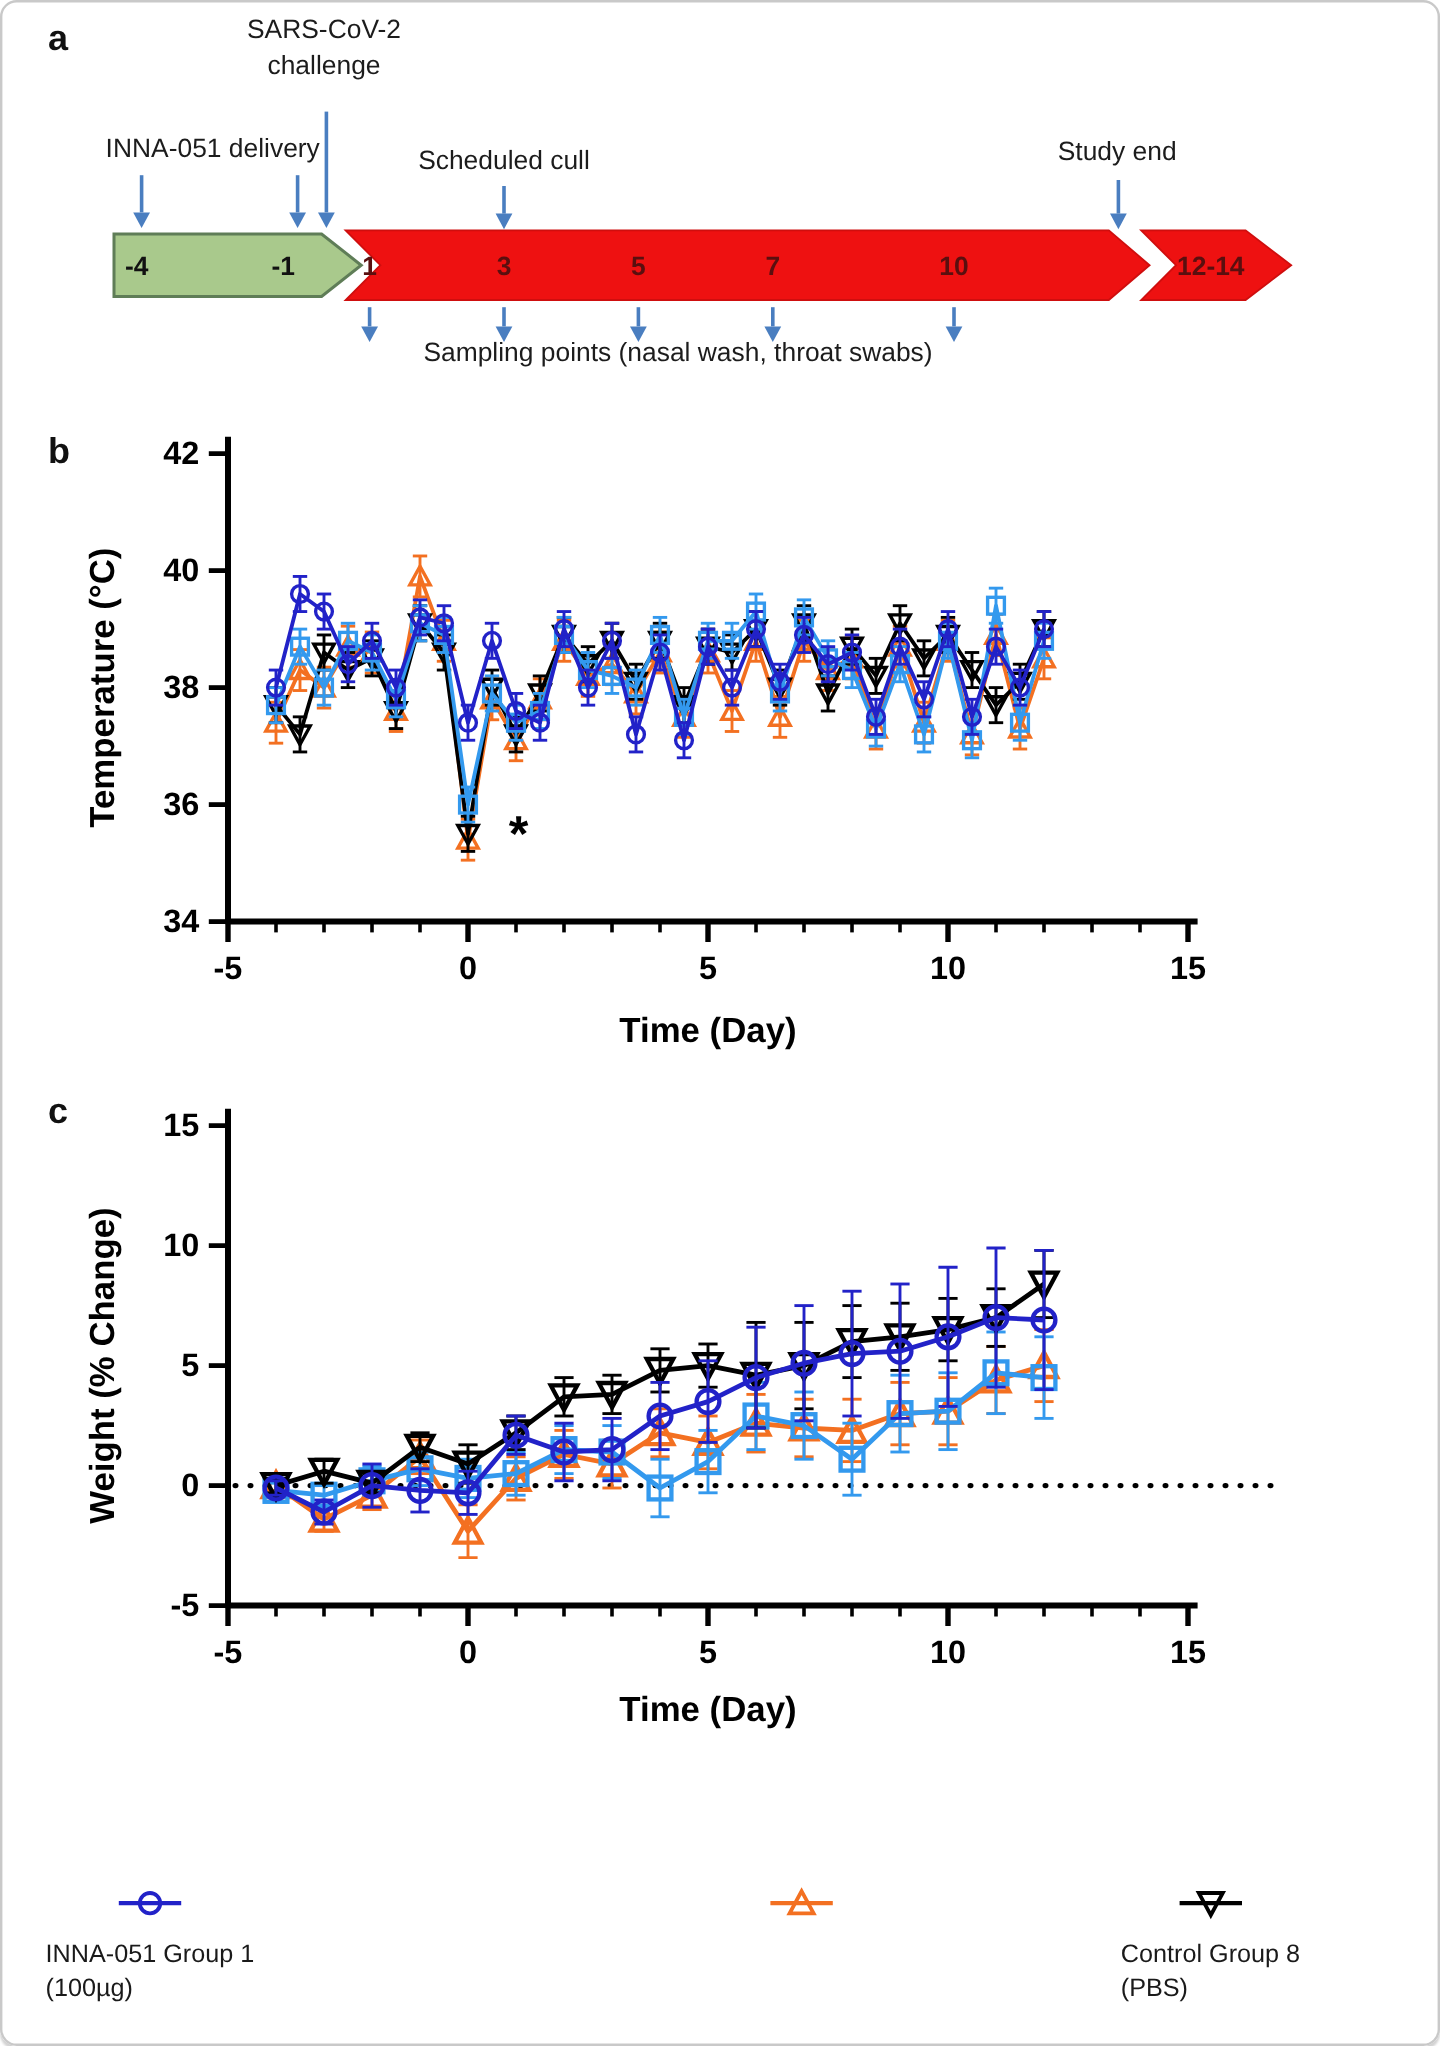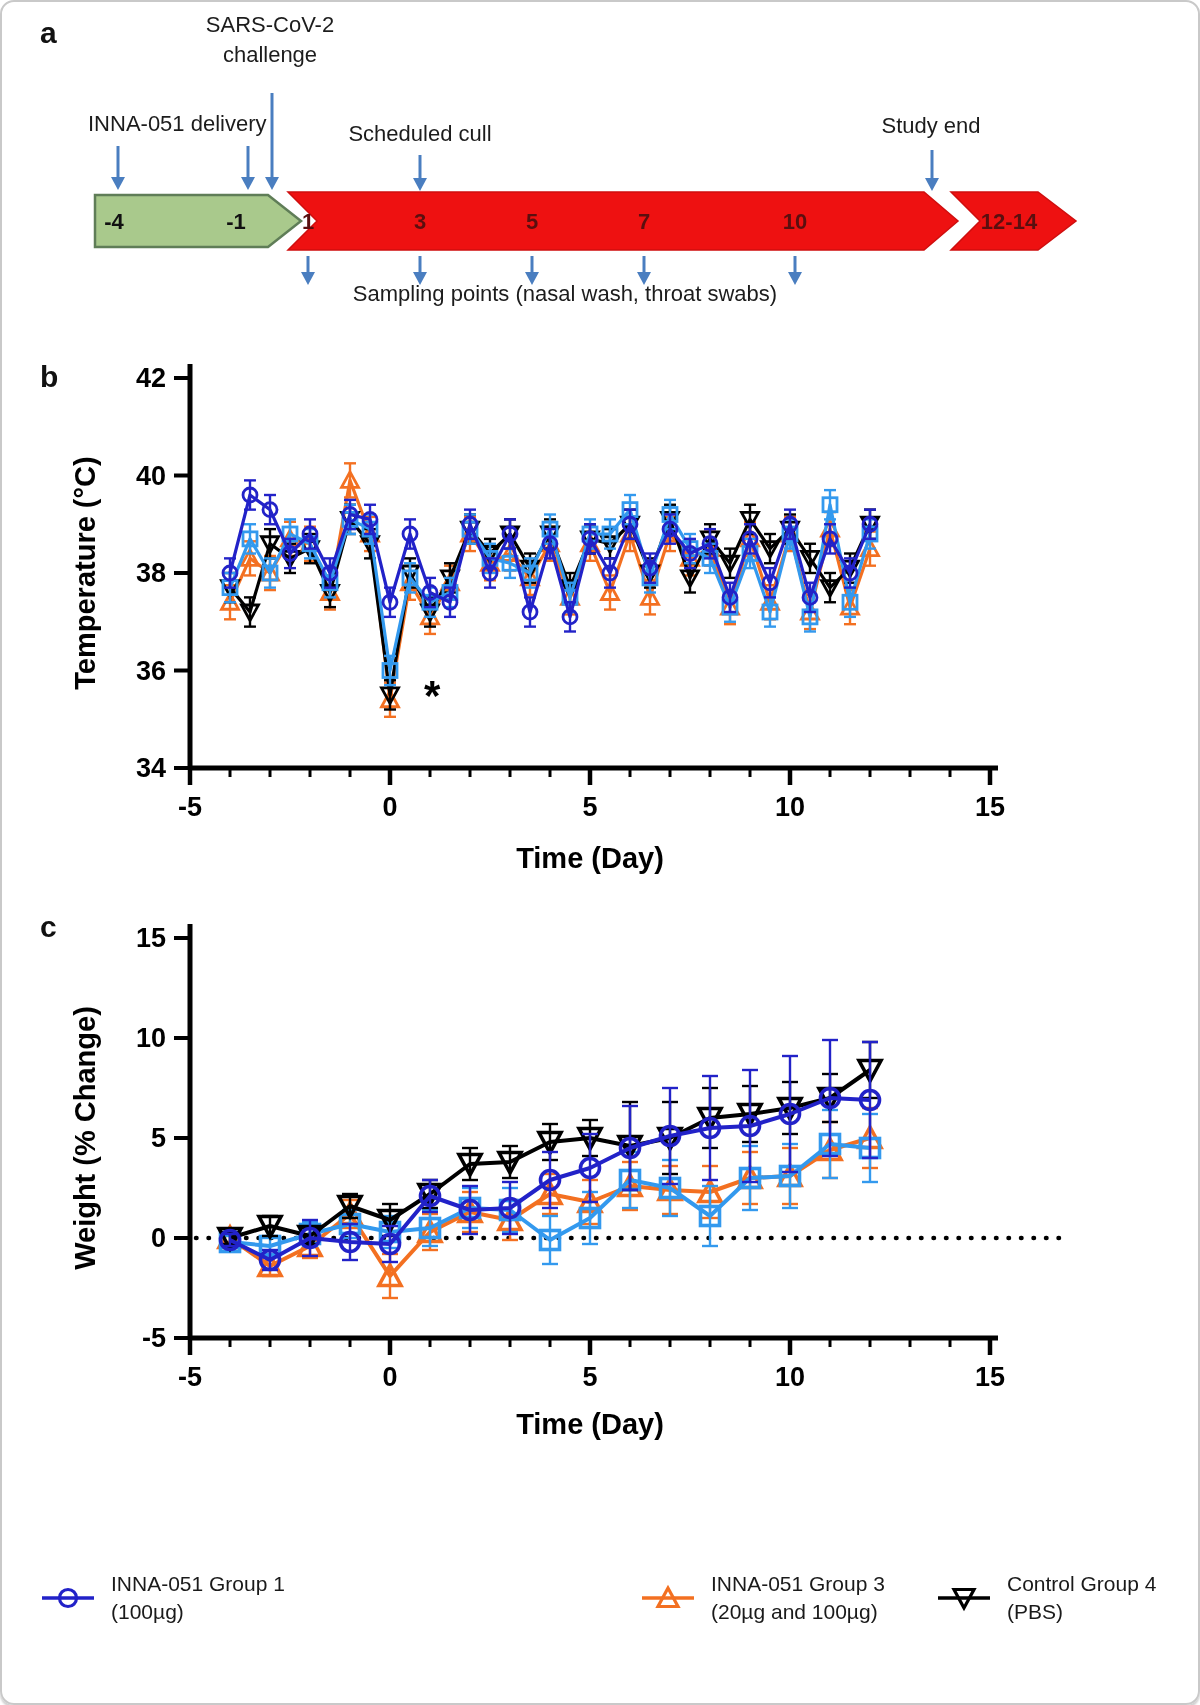--- a/index.html
+++ b/index.html
@@ -8,21 +8,21 @@
     font-family:"Liberation Sans", sans-serif;color:#1c1c1c;
   }
   .frame{position:absolute;inset:0;border:2px solid #c9c9c9;border-radius:14px;pointer-events:none;
          box-shadow:0 3px 2px rgba(0,0,0,0.18);}
   .panel-label{position:absolute;font-size:30px;font-weight:bold;color:#111;}
   svg text{font-family:"Liberation Sans", sans-serif;}
   .tl-text{font-size:22px;fill:#1c1c1c;}
   .tl-num{font-size:22px;font-weight:600;fill:#111;}
   .tl-num-red{font-size:22px;font-weight:700;fill:#5a0f0f;}
   .legend-row{position:absolute;top:1556px;left:0;width:1200px;height:110px;}
-  .legend-item{position:absolute;display:flex;align-items:center;gap:13px;}
+  .legend-item{position:absolute;display:flex;align-items:center;gap:13px;flex-direction:column;}
   .legend-text{font-size:21px;line-height:1.35;color:#1a1a1a;}
 </style>
 </head>
 <body>
 
 <div class="page">
   <div class="frame"></div>
 
   <div class="panel-label" style="left:40px;top:16px;">a</div>
   <div class="panel-label" style="left:40px;top:360px;">b</div>
@@ -1006,29 +1006,25 @@
       <div class="legend-text">
         <div>INNA-051 Group 1</div>
         <div>(100µg)</div>
       </div>
     </div>
     <div class="legend-item" style="left:638px;top:14px;">
       <svg width="60" height="32" viewBox="0 0 60 32">
           <line x1="4" y1="16" x2="56" y2="16" stroke="#f37021" stroke-width="3.5"></line>
           <polygon fill="none" stroke="#f37021" stroke-width="3.2" points="30,6 20,24.5 40,24.5"></polygon>
         </svg>
-      <div class="legend-text">
-        <div>INNA-051 Group 3</div>
-        <div>(20µg and 100µg)</div>
-      </div>
     </div>
     <div class="legend-item" style="left:934px;top:14px;">
       <svg width="60" height="32" viewBox="0 0 60 32">
           <line x1="4" y1="16" x2="56" y2="16" stroke="#000000" stroke-width="3.5"></line>
           <polygon fill="none" stroke="#000000" stroke-width="3.2" points="30,26 20,7.5 40,7.5"></polygon>
         </svg>
       <div class="legend-text">
-        <div>Control Group 4</div>
+        <div>Control Group 8</div>
         <div>(PBS)</div>
       </div>
     </div>
   </div>
 </div>
 
 </body></html>

